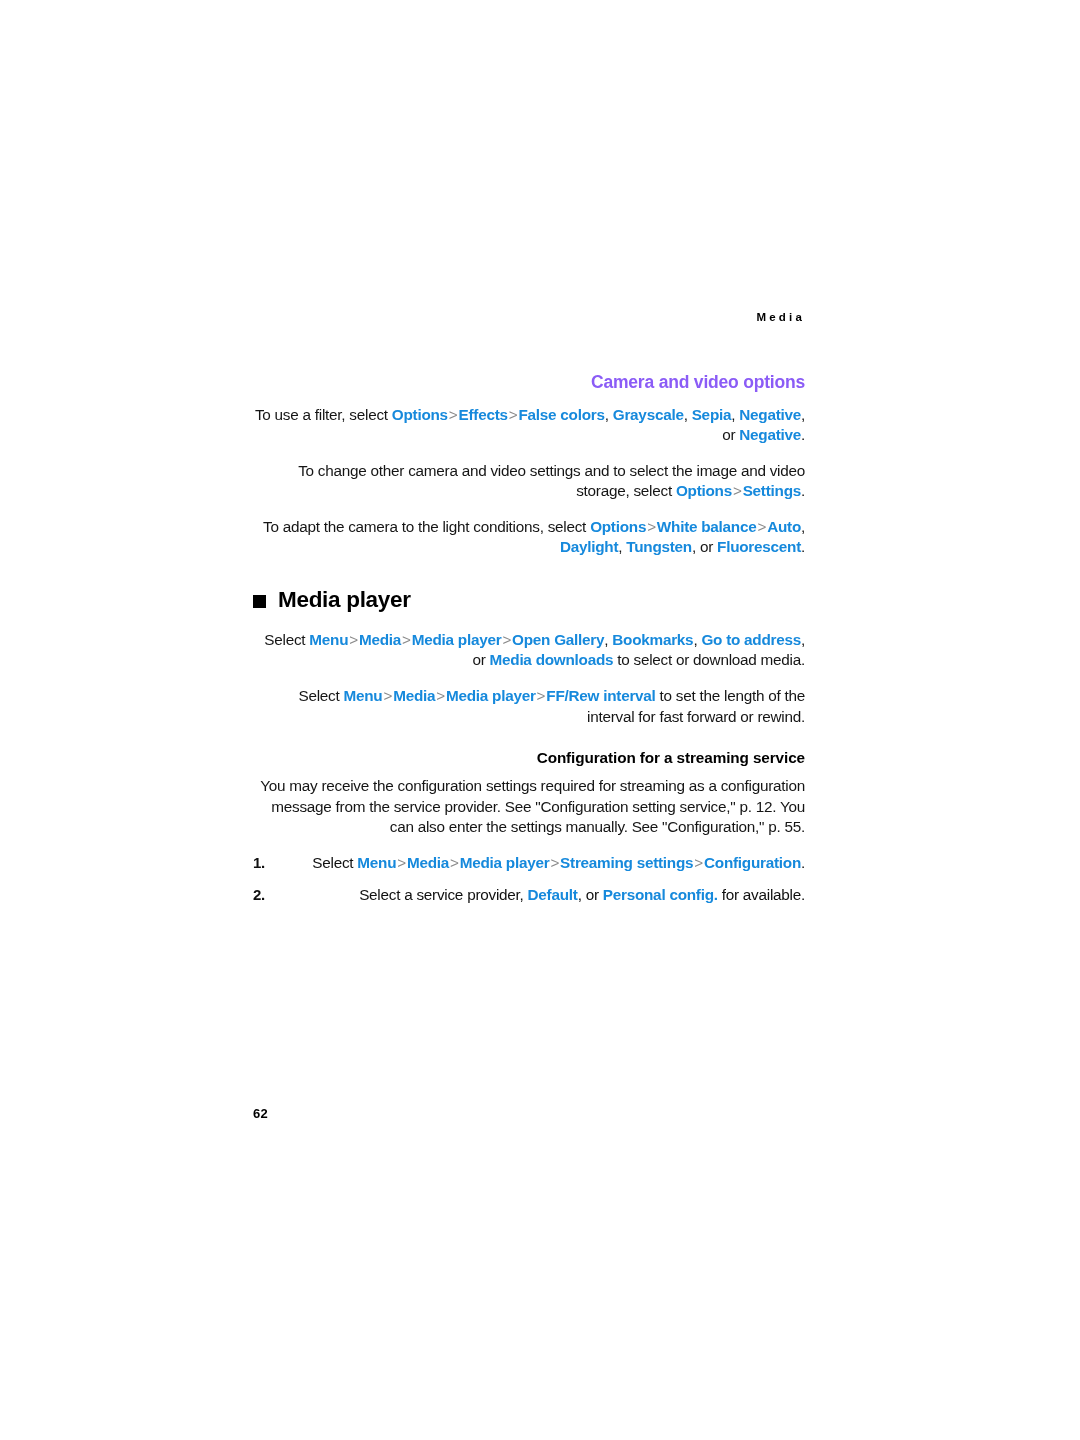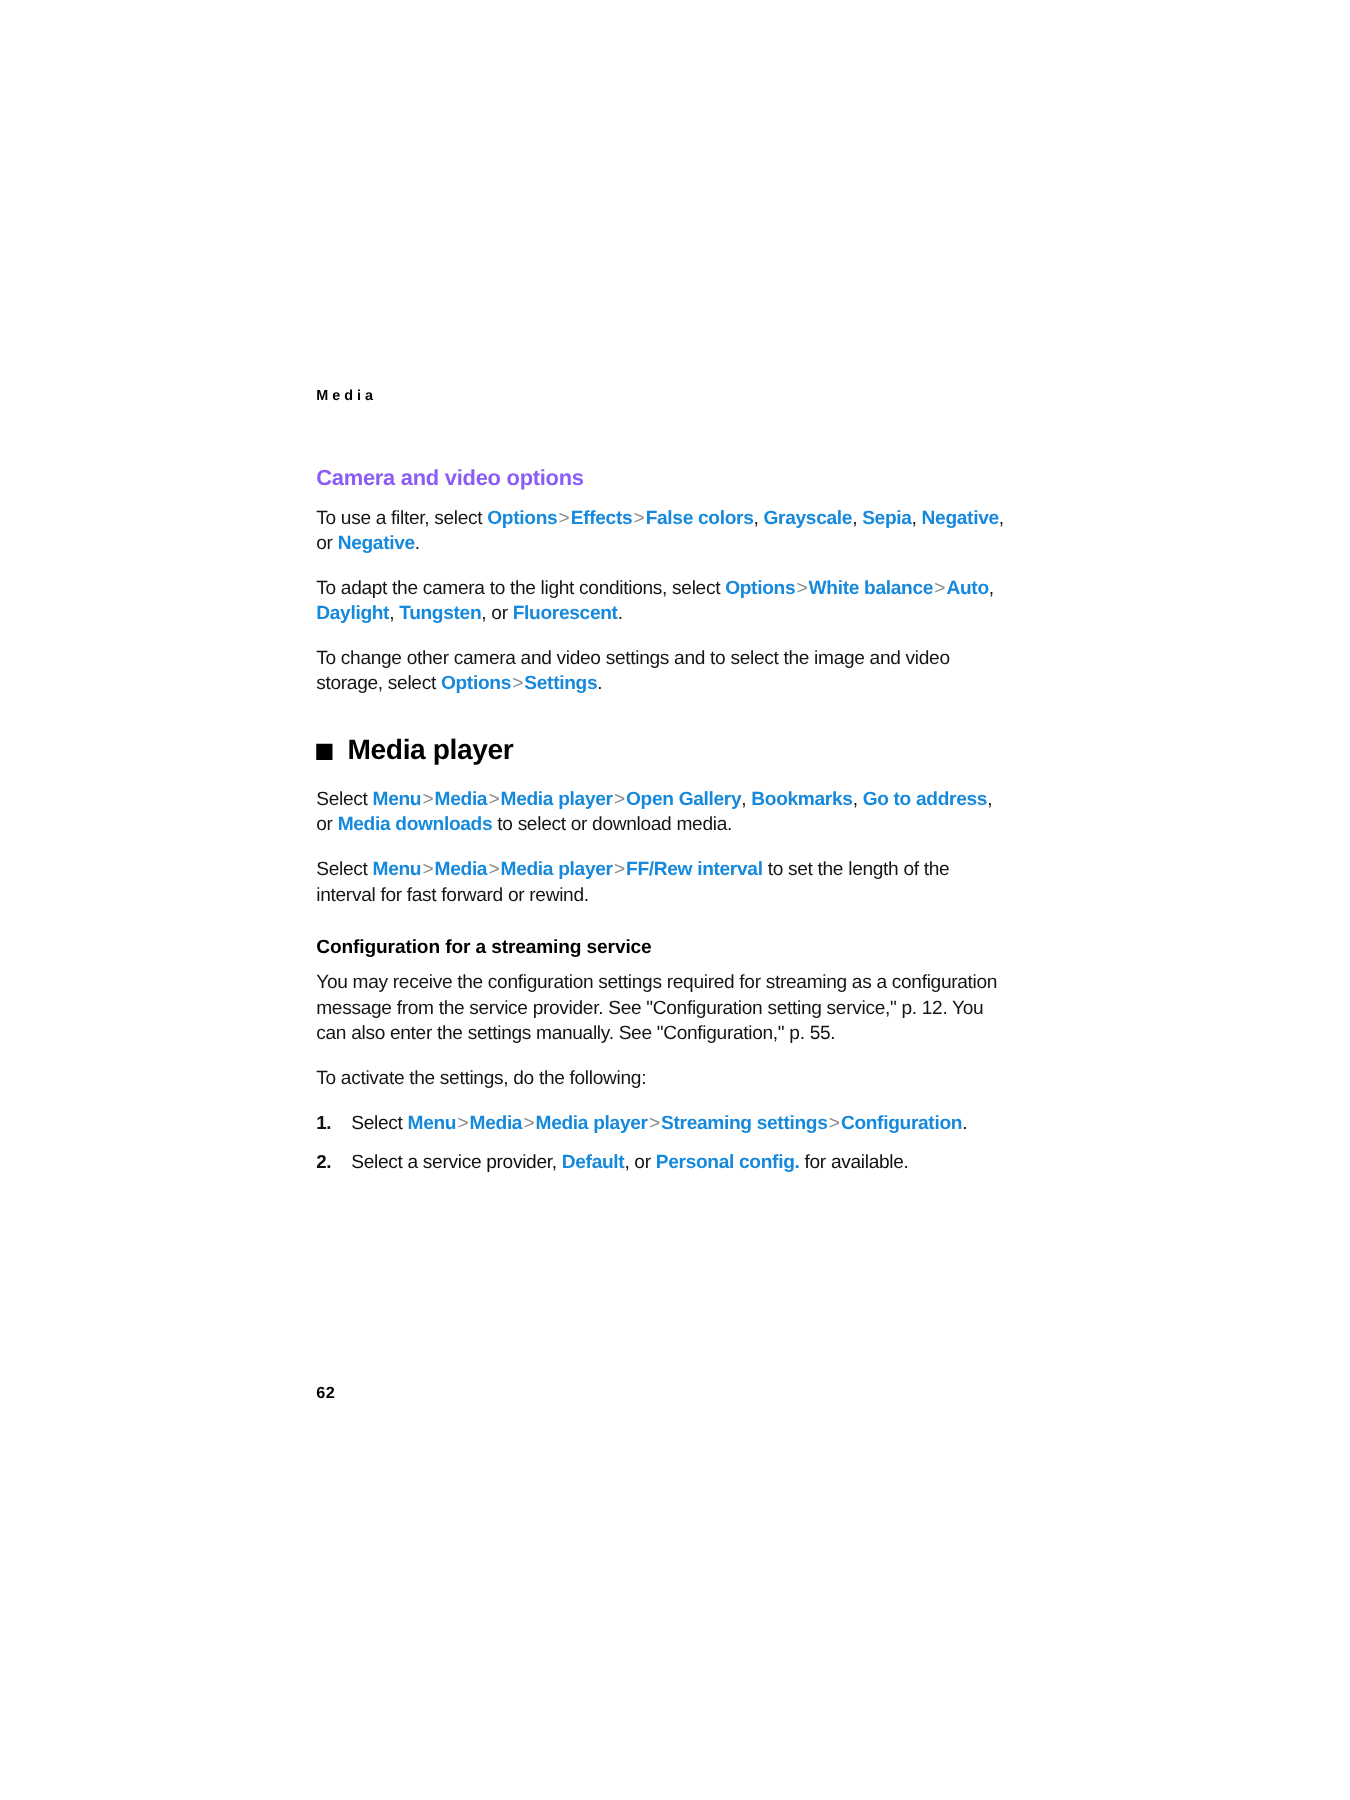--- a/index.html
+++ b/index.html
@@ -13,20 +13,21 @@
     font-family: "Liberation Sans", sans-serif;
     color: #101010;
     -webkit-font-smoothing: antialiased;
   }
 
   .page {
     position: relative;
     width: 1080px;
     height: 1440px;
     box-sizing: border-box;
+    text-align: right;
   }
 
   .content {
     position: absolute;
     left: 253px;
     top: 312px;
     width: 552px;
   }
 
   
@@ -150,46 +151,45 @@
     <div class="running-head">Media</div>
 
 
     <div class="subhead">Camera and video options</div>
 
     <p class="body">
       <span>To use a filter, select </span><span class="k">Options</span><span class="sep">&gt;</span><span class="k">Effects</span><span class="sep">&gt;</span><span class="k">False colors</span><span>, </span><span class="k">Grayscale</span><span>, </span><span class="k">Sepia</span><span>, </span><span class="k">Negative</span><span>, or </span><span class="k">Negative</span><span>.</span>
     </p>
 
     <p class="body">
+      <span>To change other camera and video settings and to select the image and video storage, select </span><span class="k">Options</span><span class="sep">&gt;</span><span class="k">Settings</span><span>.</span>
+    </p>
+
+    <p class="body">
       <span>To adapt the camera to the light conditions, select </span><span class="k">Options</span><span class="sep">&gt;</span><span class="k">White balance</span><span class="sep">&gt;</span><span class="k">Auto</span><span>, </span><span class="k">Daylight</span><span>, </span><span class="k">Tungsten</span><span>, or </span><span class="k">Fluorescent</span><span>.</span>
-    </p>
-
-    <p class="body">
-      <span>To change other camera and video settings and to select the image and video storage, select </span><span class="k">Options</span><span class="sep">&gt;</span><span class="k">Settings</span><span>.</span>
     </p>
 
     <div class="chapter-head">
       <span class="square-bullet"></span>
       <span class="chapter-title">Media player</span>
     </div>
 
 
     <p class="body">
       <span>Select </span><span class="k">Menu</span><span class="sep">&gt;</span><span class="k">Media</span><span class="sep">&gt;</span><span class="k">Media player</span><span class="sep">&gt;</span><span class="k">Open Gallery</span><span>, </span><span class="k">Bookmarks</span><span>, </span><span class="k">Go to address</span><span>, or </span><span class="k">Media downloads</span><span> to select or download media.</span>
     </p>
 
     <p class="body">
       <span>Select </span><span class="k">Menu</span><span class="sep">&gt;</span><span class="k">Media</span><span class="sep">&gt;</span><span class="k">Media player</span><span class="sep">&gt;</span><span class="k">FF/Rew interval</span><span> to set the length of the interval for fast forward or rewind.</span>
     </p>
 
     <div class="minorhead">Configuration for a streaming service</div>
 
     <p class="body">You may receive the configuration settings required for streaming as a configuration message from the service provider. See "Configuration setting service," p. 12. You can also enter the settings manually. See "Configuration," p. 55.</p>
 
-    <p class="body">To activate the settings, do the following:</p>
 
     <ol class="steps">
       <li>
         <span class="num">1.</span><span>Select </span><span class="k">Menu</span><span class="sep">&gt;</span><span class="k">Media</span><span class="sep">&gt;</span><span class="k">Media player</span><span class="sep">&gt;</span><span class="k">Streaming settings</span><span class="sep">&gt;</span><span class="k">Configuration</span><span>.</span>
       </li>
       <li>
         <span class="num">2.</span><span>Select a service provider, </span><span class="k">Default</span><span>, or </span><span class="k">Personal config.</span><span> for available.</span>
       </li>
     </ol>
 

